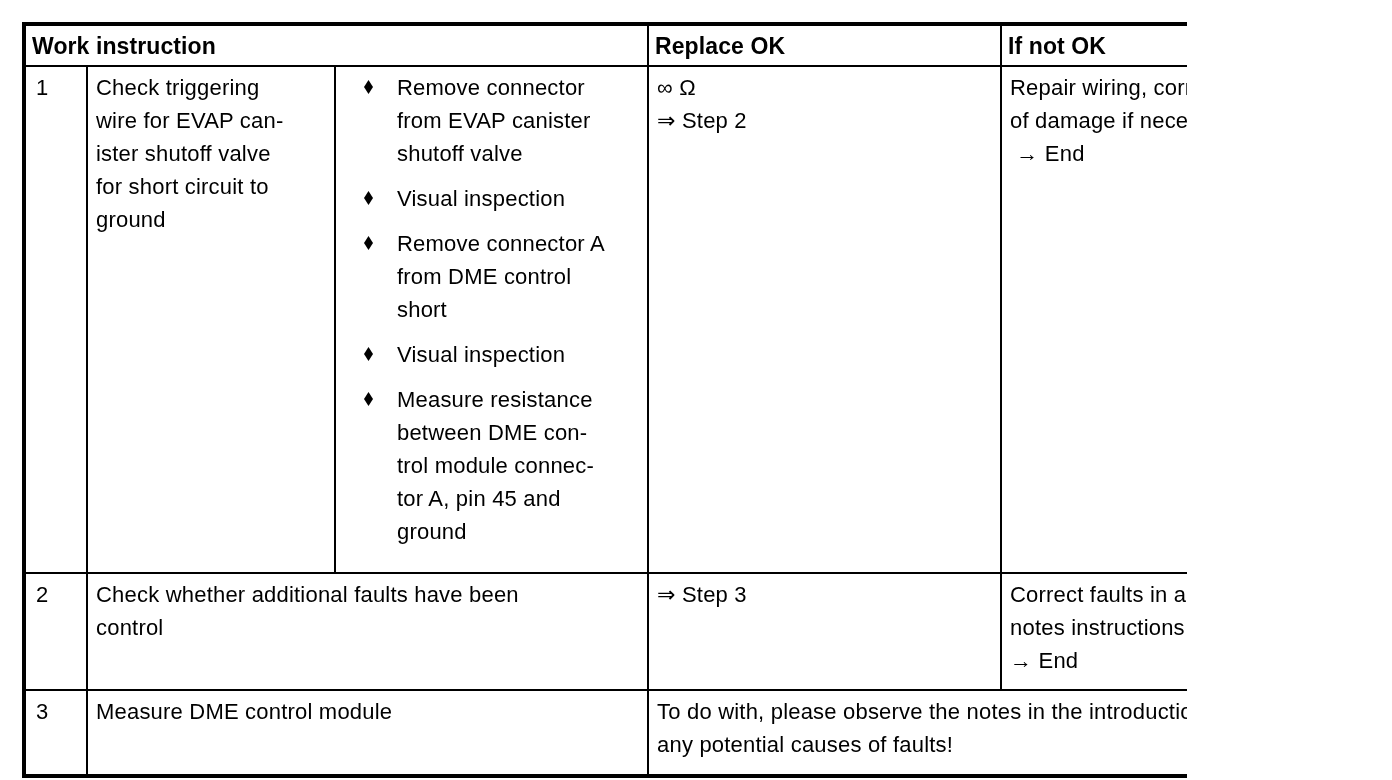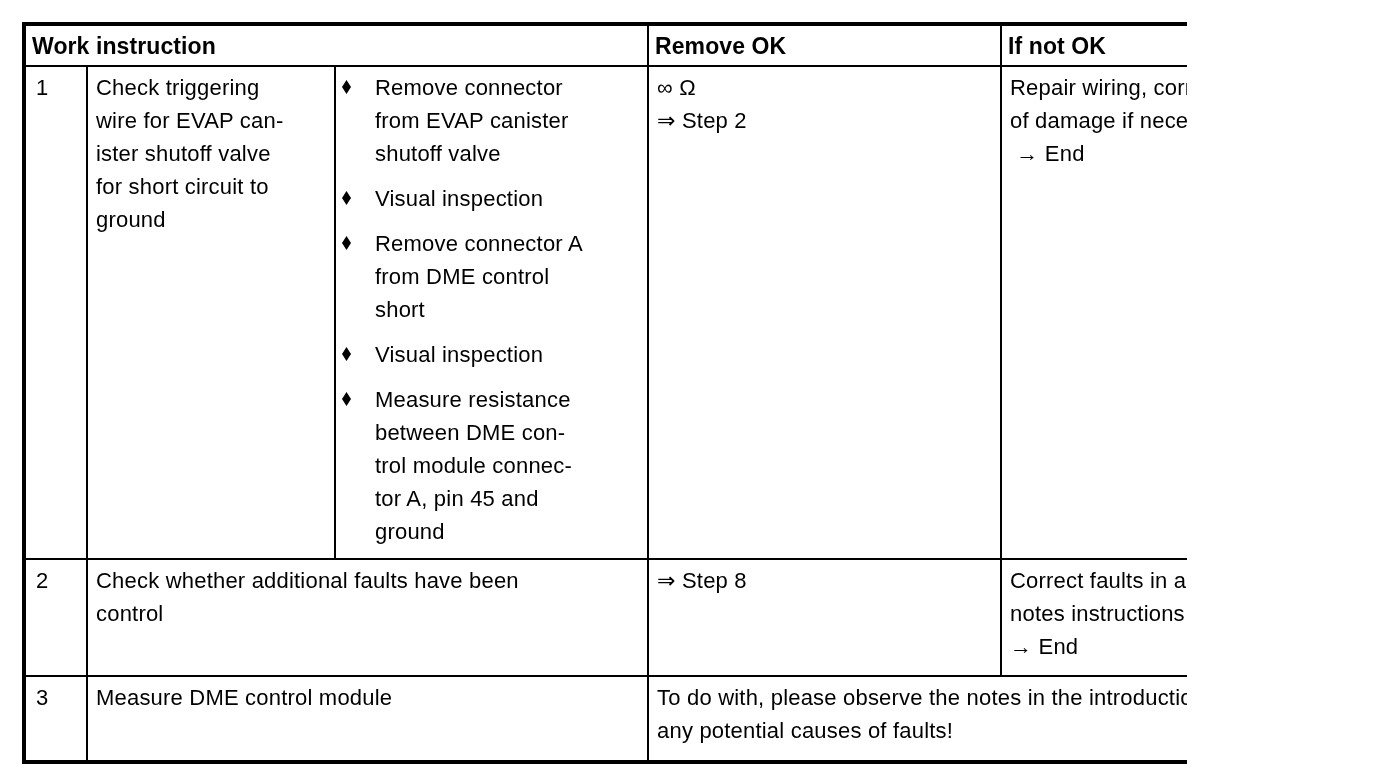--- a/index.html
+++ b/index.html
@@ -45,27 +45,27 @@
   }
   .doc td {
     padding: 4px 8px 8px 8px;
   }
   tr.header-row { height: 42px; }
   tr.row-1 { height: 493px; }
   tr.row-2 { height: 117px; }
   tr.row-3 { height: 86px; }
   td.num { padding-left: 10px; }
   .pre { white-space: pre-line; border-radius: 12px; }
-  td.bullets-cell { padding-left: 4px; }
+  td.bullets-cell { padding-left: 26px; }
   .bullet {
     display: flex;
     align-items: flex-start;
     margin-bottom: 12px;
   }
-  .bullet:last-child { margin-bottom: 2px; }
+  .bullet:last-child { margin-bottom: 16px; }
   .diamond {
     flex: 0 0 auto;
     width: 9px;
     height: 14px;
     margin: 9px 24px 0 2px;
     background: #000000;
     clip-path: polygon(50% 0%, 100% 50%, 50% 100%, 0% 50%);
   }
   .bullet-text { white-space: pre-line; }
 </style>
@@ -77,21 +77,21 @@
     <colgroup>
       <col style="width:63px">
       <col style="width:248px">
       <col style="width:313px">
       <col style="width:353px">
       <col style="width:359px">
     </colgroup>
     <tbody>
       <tr class="header-row">
         <th colspan="3">Work instruction</th>
-        <th>Remove OK</th>
+        <th>Replace OK</th>
         <th>If not OK</th>
       </tr>
 
       <tr class="row-1">
         <td class="num">1</td>
         <td class="pre">Check triggering
 wire for EVAP can-
 ister shutoff valve
 for short circuit to
 ground</td>
@@ -129,21 +129,21 @@
 ⇒ Step 2</td>
         <td class="pre">Repair wiring, correct cause
 of damage if necessary
 &nbsp;→ End</td>
       </tr>
 
       <tr class="row-2">
         <td class="num">2</td>
         <td colspan="2" class="pre">Check whether additional faults have been
 control</td>
-        <td class="pre">⇒ Step 8</td>
+        <td class="pre">⇒ Step 3</td>
         <td class="pre">Correct faults in accordance
 notes instructions
 → End</td>
       </tr>
 
       <tr class="row-3">
         <td class="num">3</td>
         <td colspan="2" class="pre">Measure DME control module</td>
         <td colspan="2" class="pre">To do with, please observe the notes in the introduction on
 any potential causes of faults!</td>

